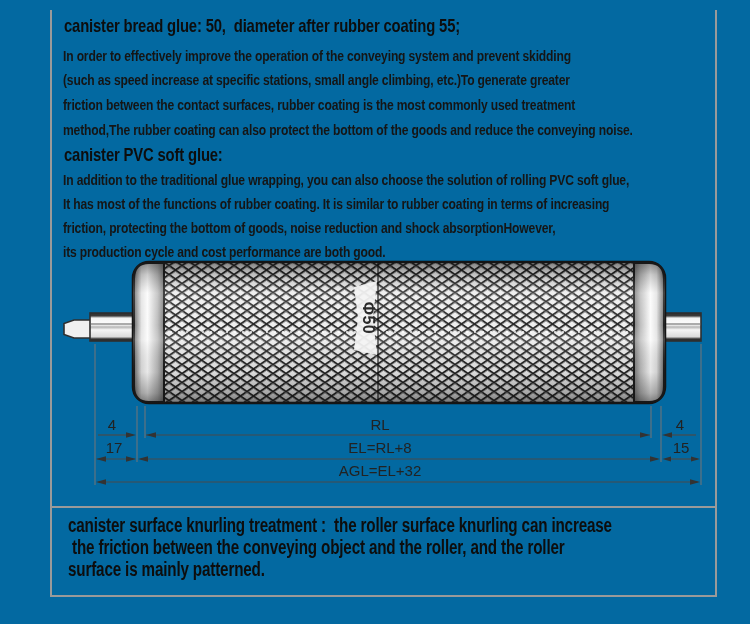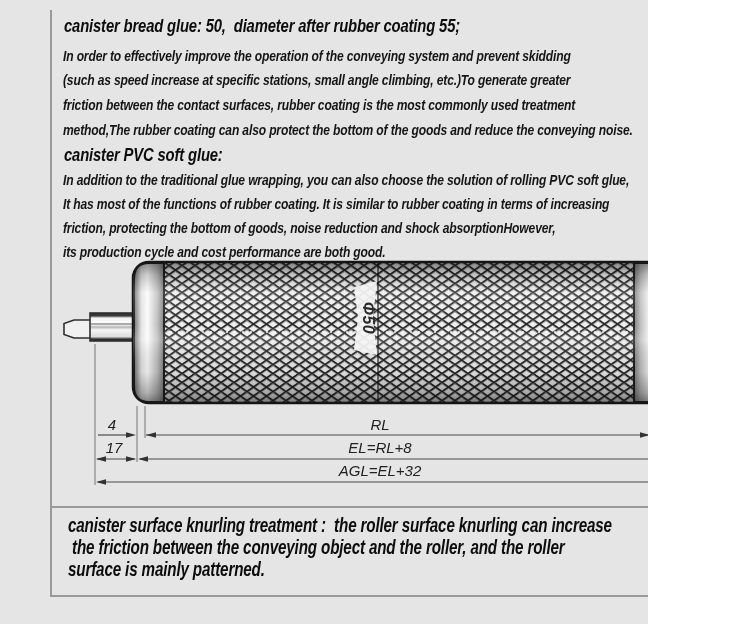--- a/index.html
+++ b/index.html
@@ -1,18 +1,18 @@
 <!DOCTYPE html>
 <html><head>
 <meta charset="utf-8">
 <style>
   html,body{margin:0;padding:0;background:#ffffff;}
   #stage{
-    position:relative;width:648px;height:624px;background:#e5e5e5;overflow:hidden;
-    font-family:"Liberation Sans",sans-serif;color:#111;font-style:italic;
+    position:relative;width:750px;height:624px;background:#0369a1;overflow:hidden;
+    font-family:"Liberation Sans",sans-serif;color:#111;
   }
   
   .frame{
     position:absolute;left:50px;top:10px;width:663px;height:585px;
     border-left:2px solid #9a9a9a;border-right:2px solid #9a9a9a;border-bottom:2px solid #9a9a9a;
   }
   .divider{
     position:absolute;left:50px;top:506px;width:665px;height:0;
     border-top:2px solid #9a9a9a;
   }

